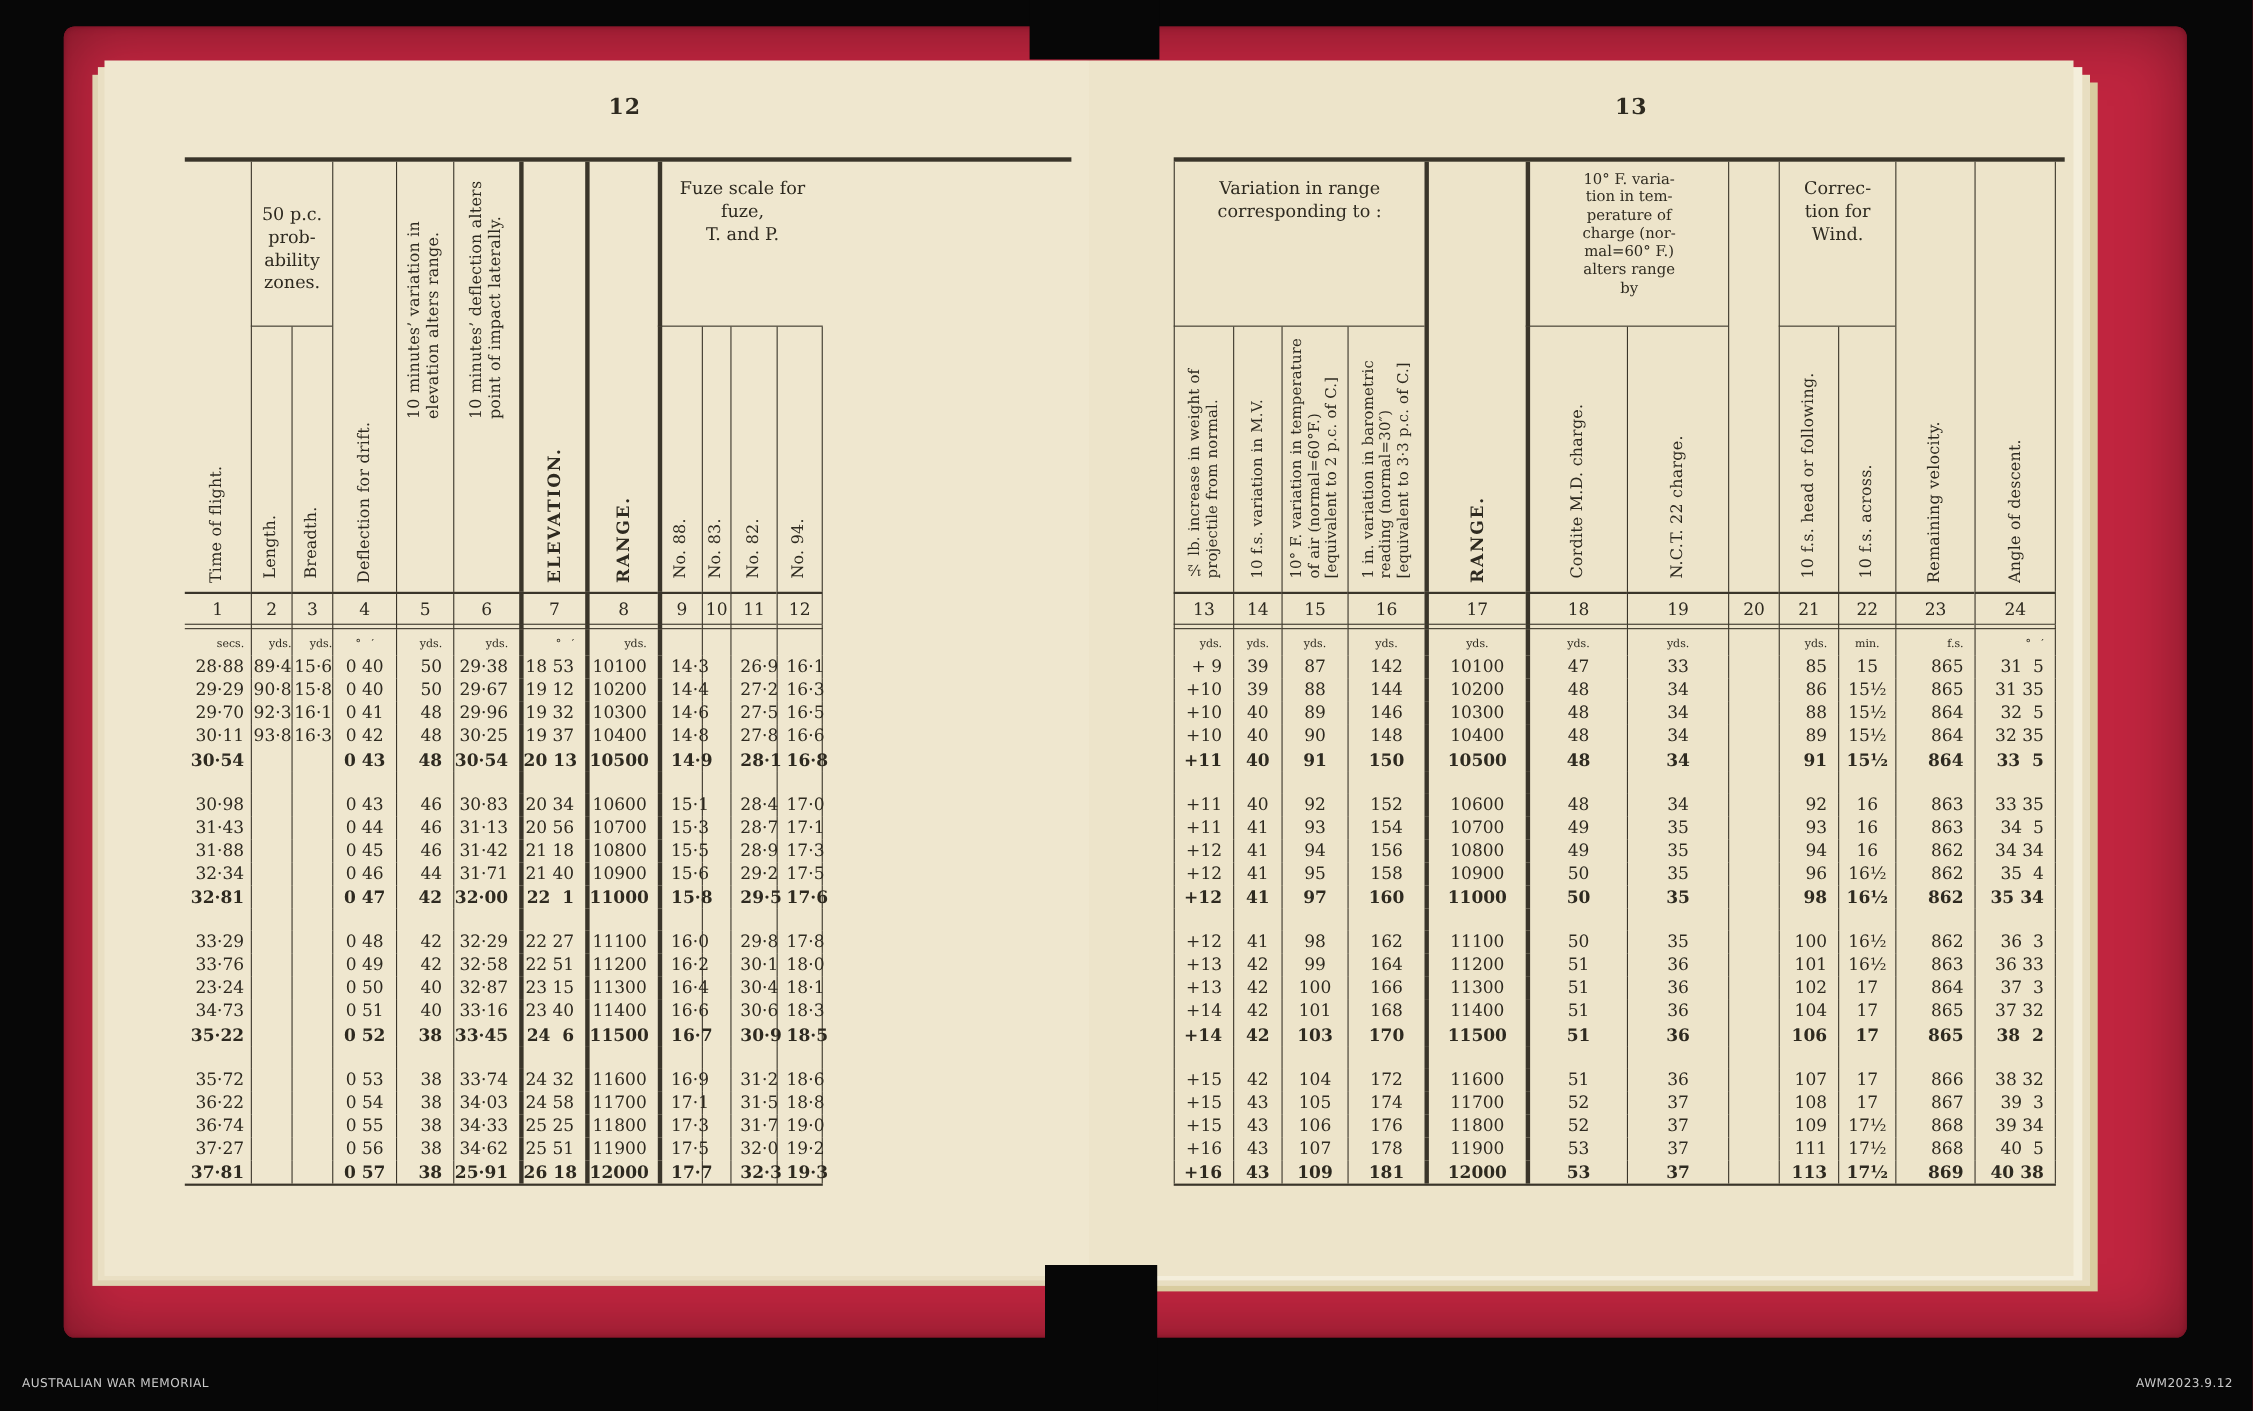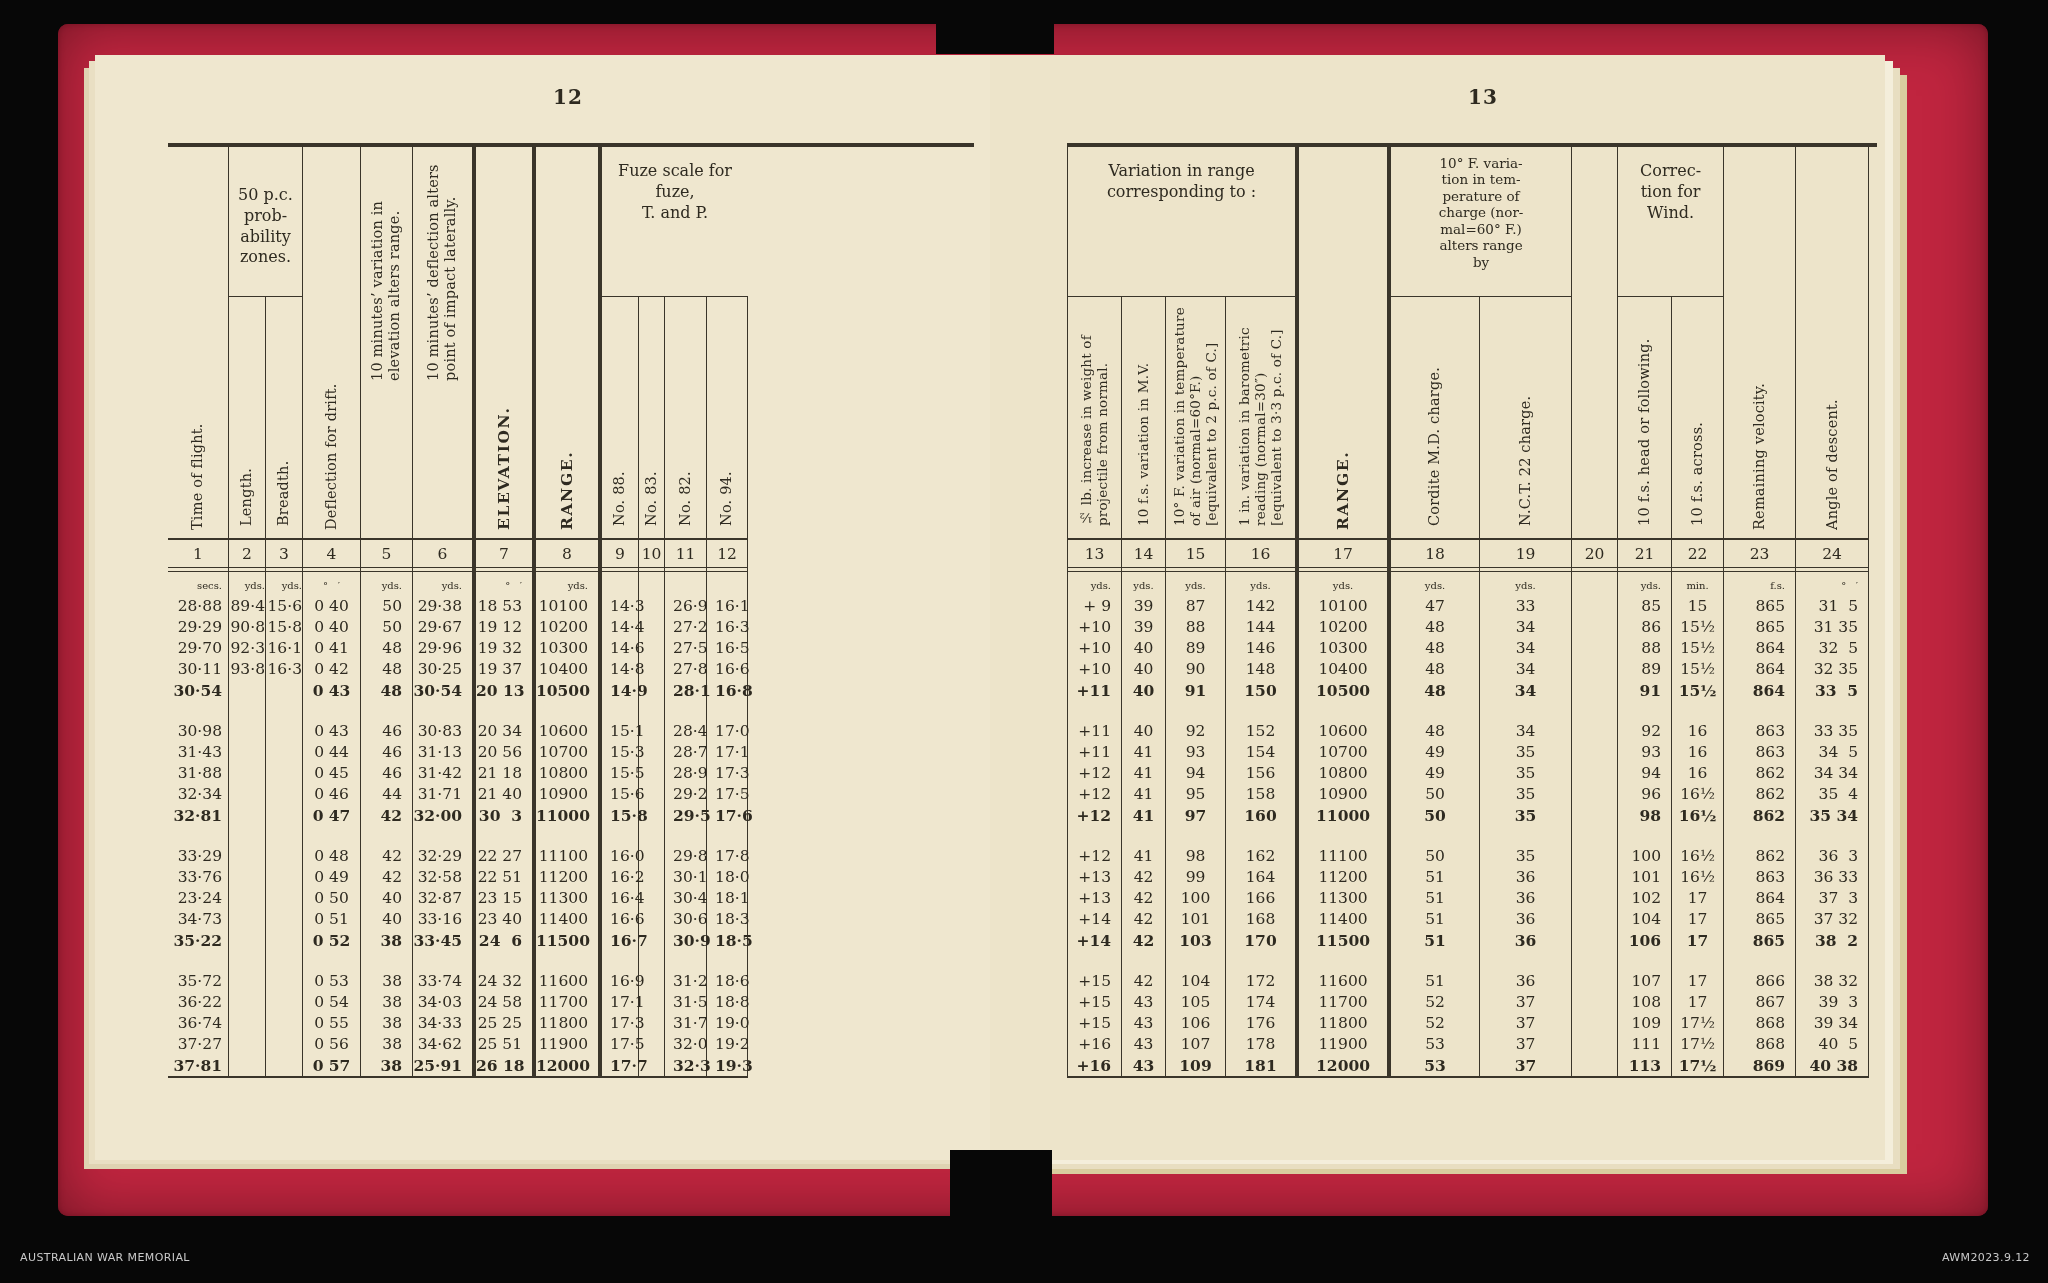--- a/index.html
+++ b/index.html
@@ -324,21 +324,21 @@
             <td class="bl a-l">29·2</td>
             <td class="bl a-l br">17·5</td>
           </tr>
           <tr class="emph">
             <td class="a-r p1">32·81</td>
             <td class="bl a-r"></td>
             <td class="bl a-r"></td>
             <td class="bl pair a-c">0 47</td>
             <td class="bl a-r p2">42</td>
             <td class="bl a-r p2">32·00</td>
-            <td class="bl4 pair a-r p2">30  3</td>
+            <td class="bl4 pair a-r p2">22  1</td>
             <td class="bl4 a-r p2 rng">11000</td>
             <td class="bl4 a-l">15·8</td>
             <td class="bl"></td>
             <td class="bl a-l">29·5</td>
             <td class="bl a-l br">17·6</td>
           </tr>
           <tr class="gap">
             <td class="a-r p1"></td>
             <td class="bl a-r"></td>
             <td class="bl a-r"></td>

